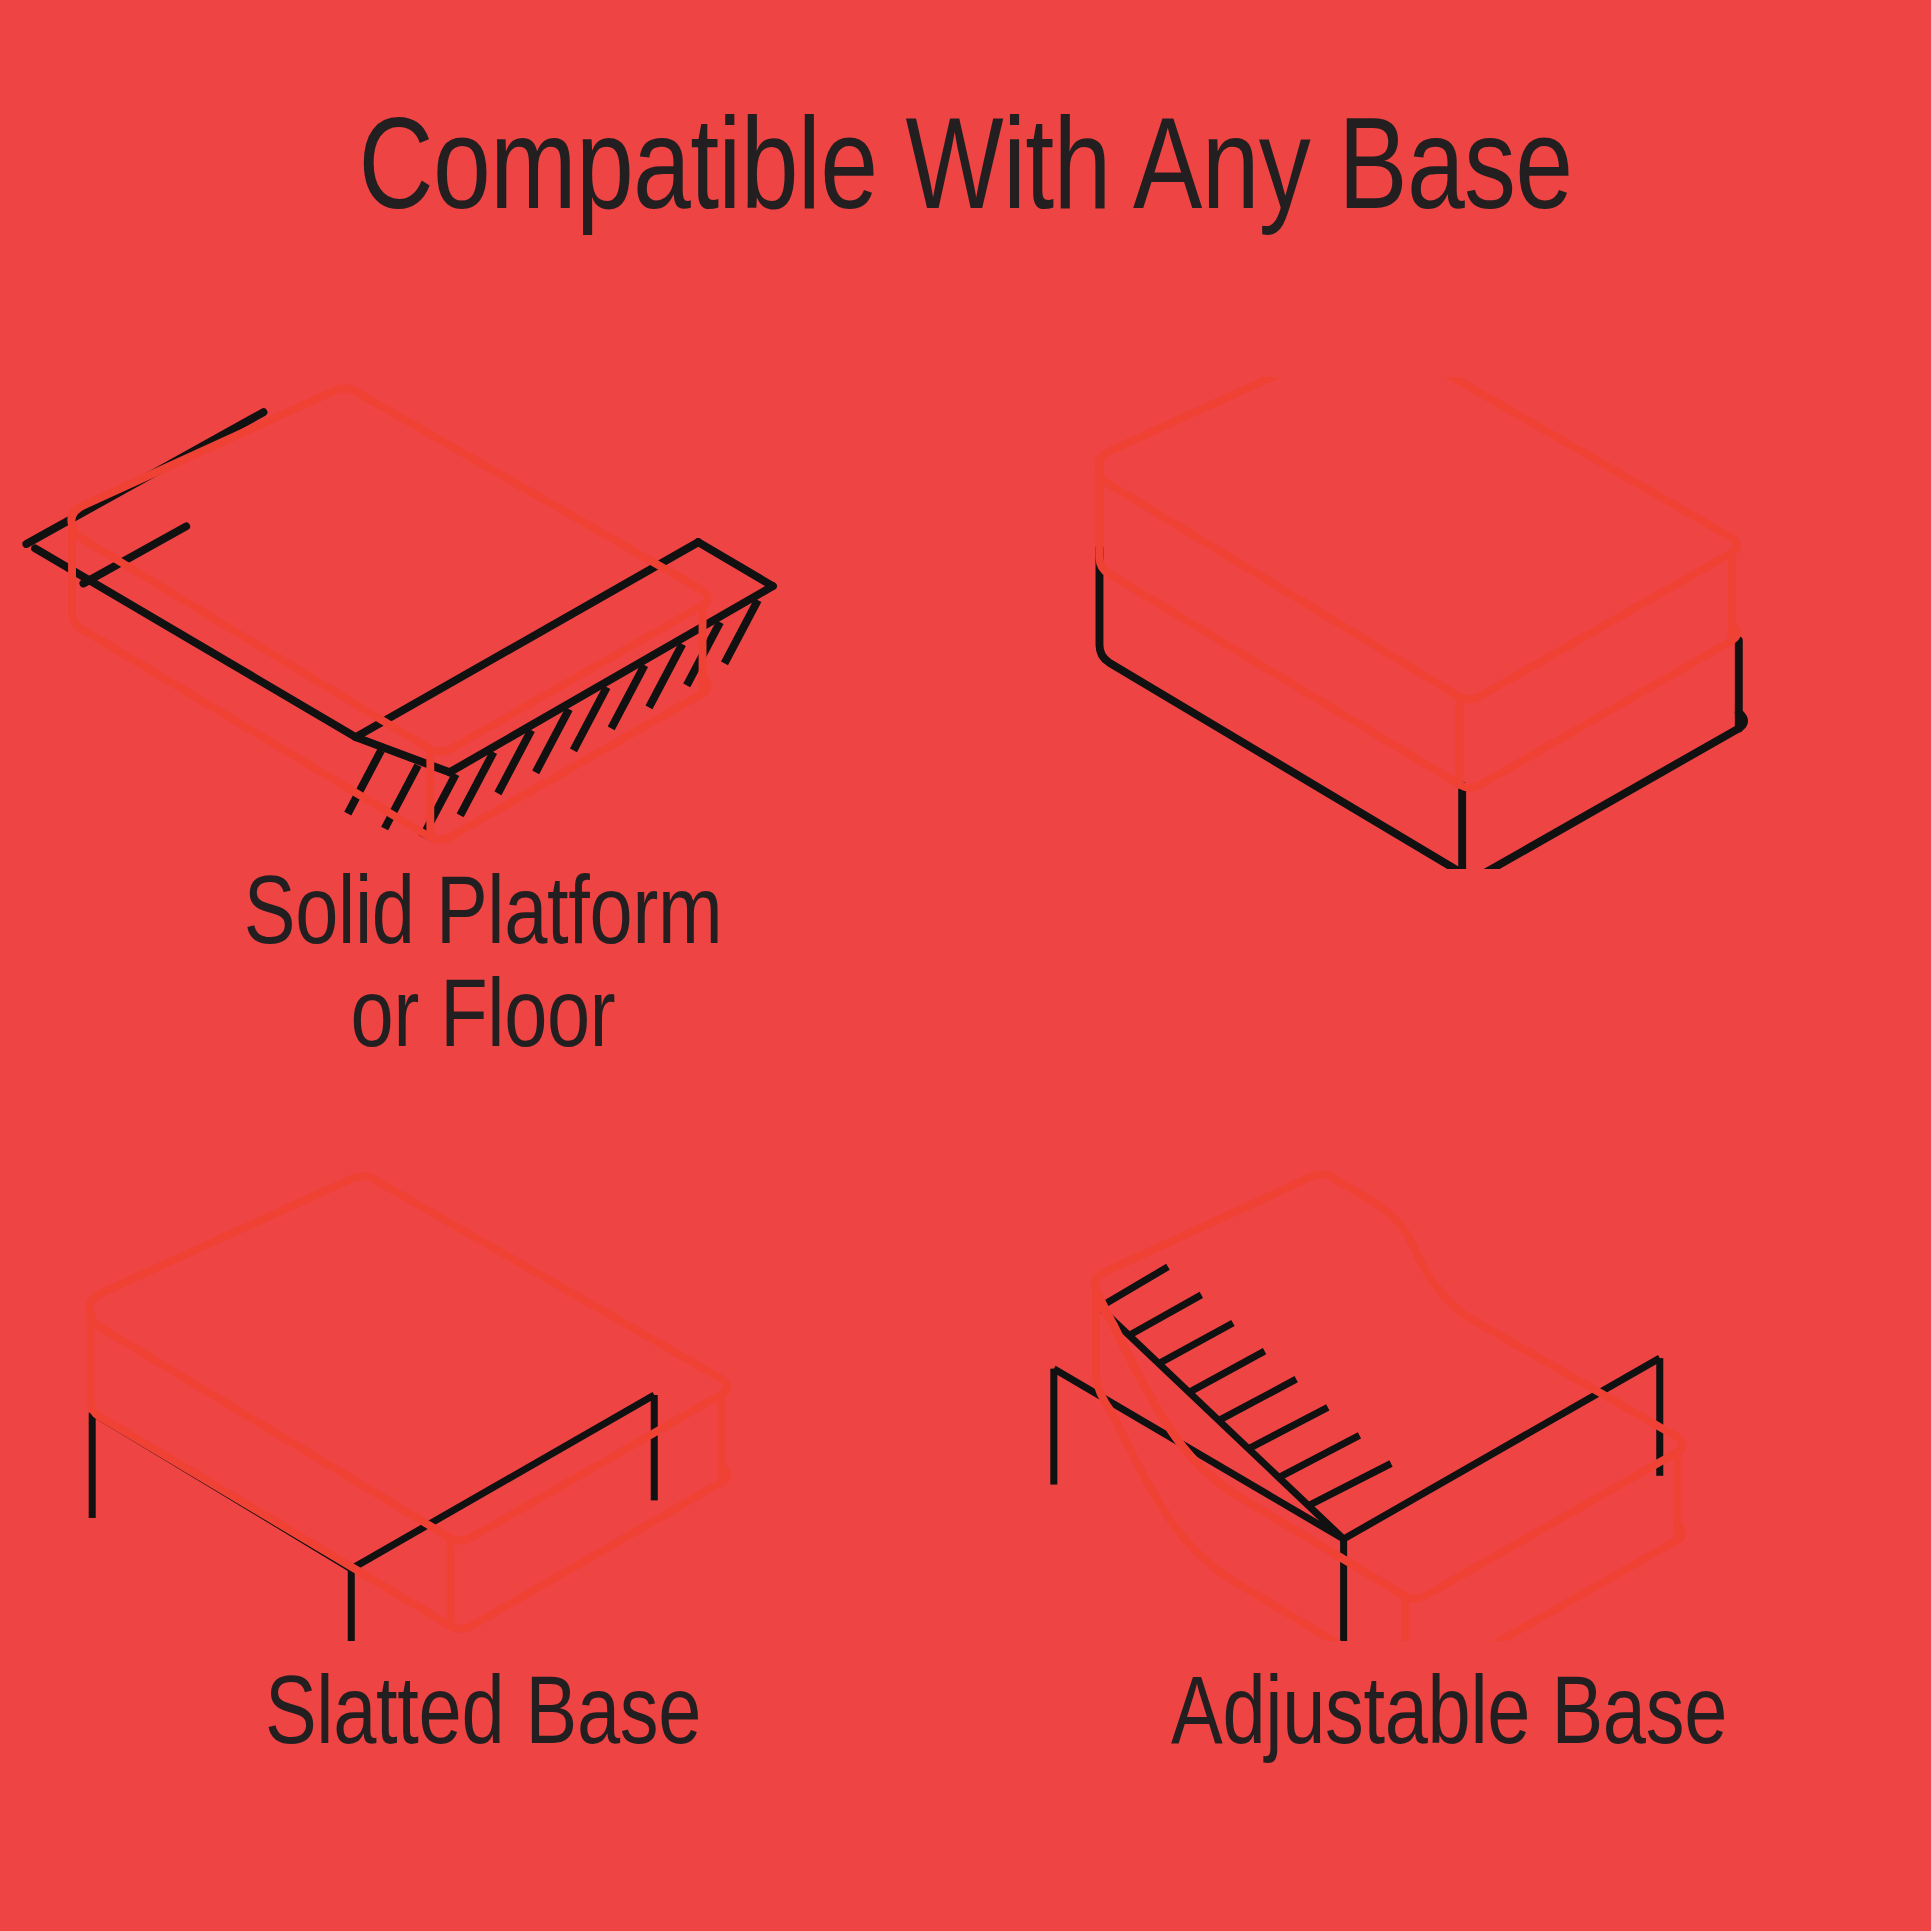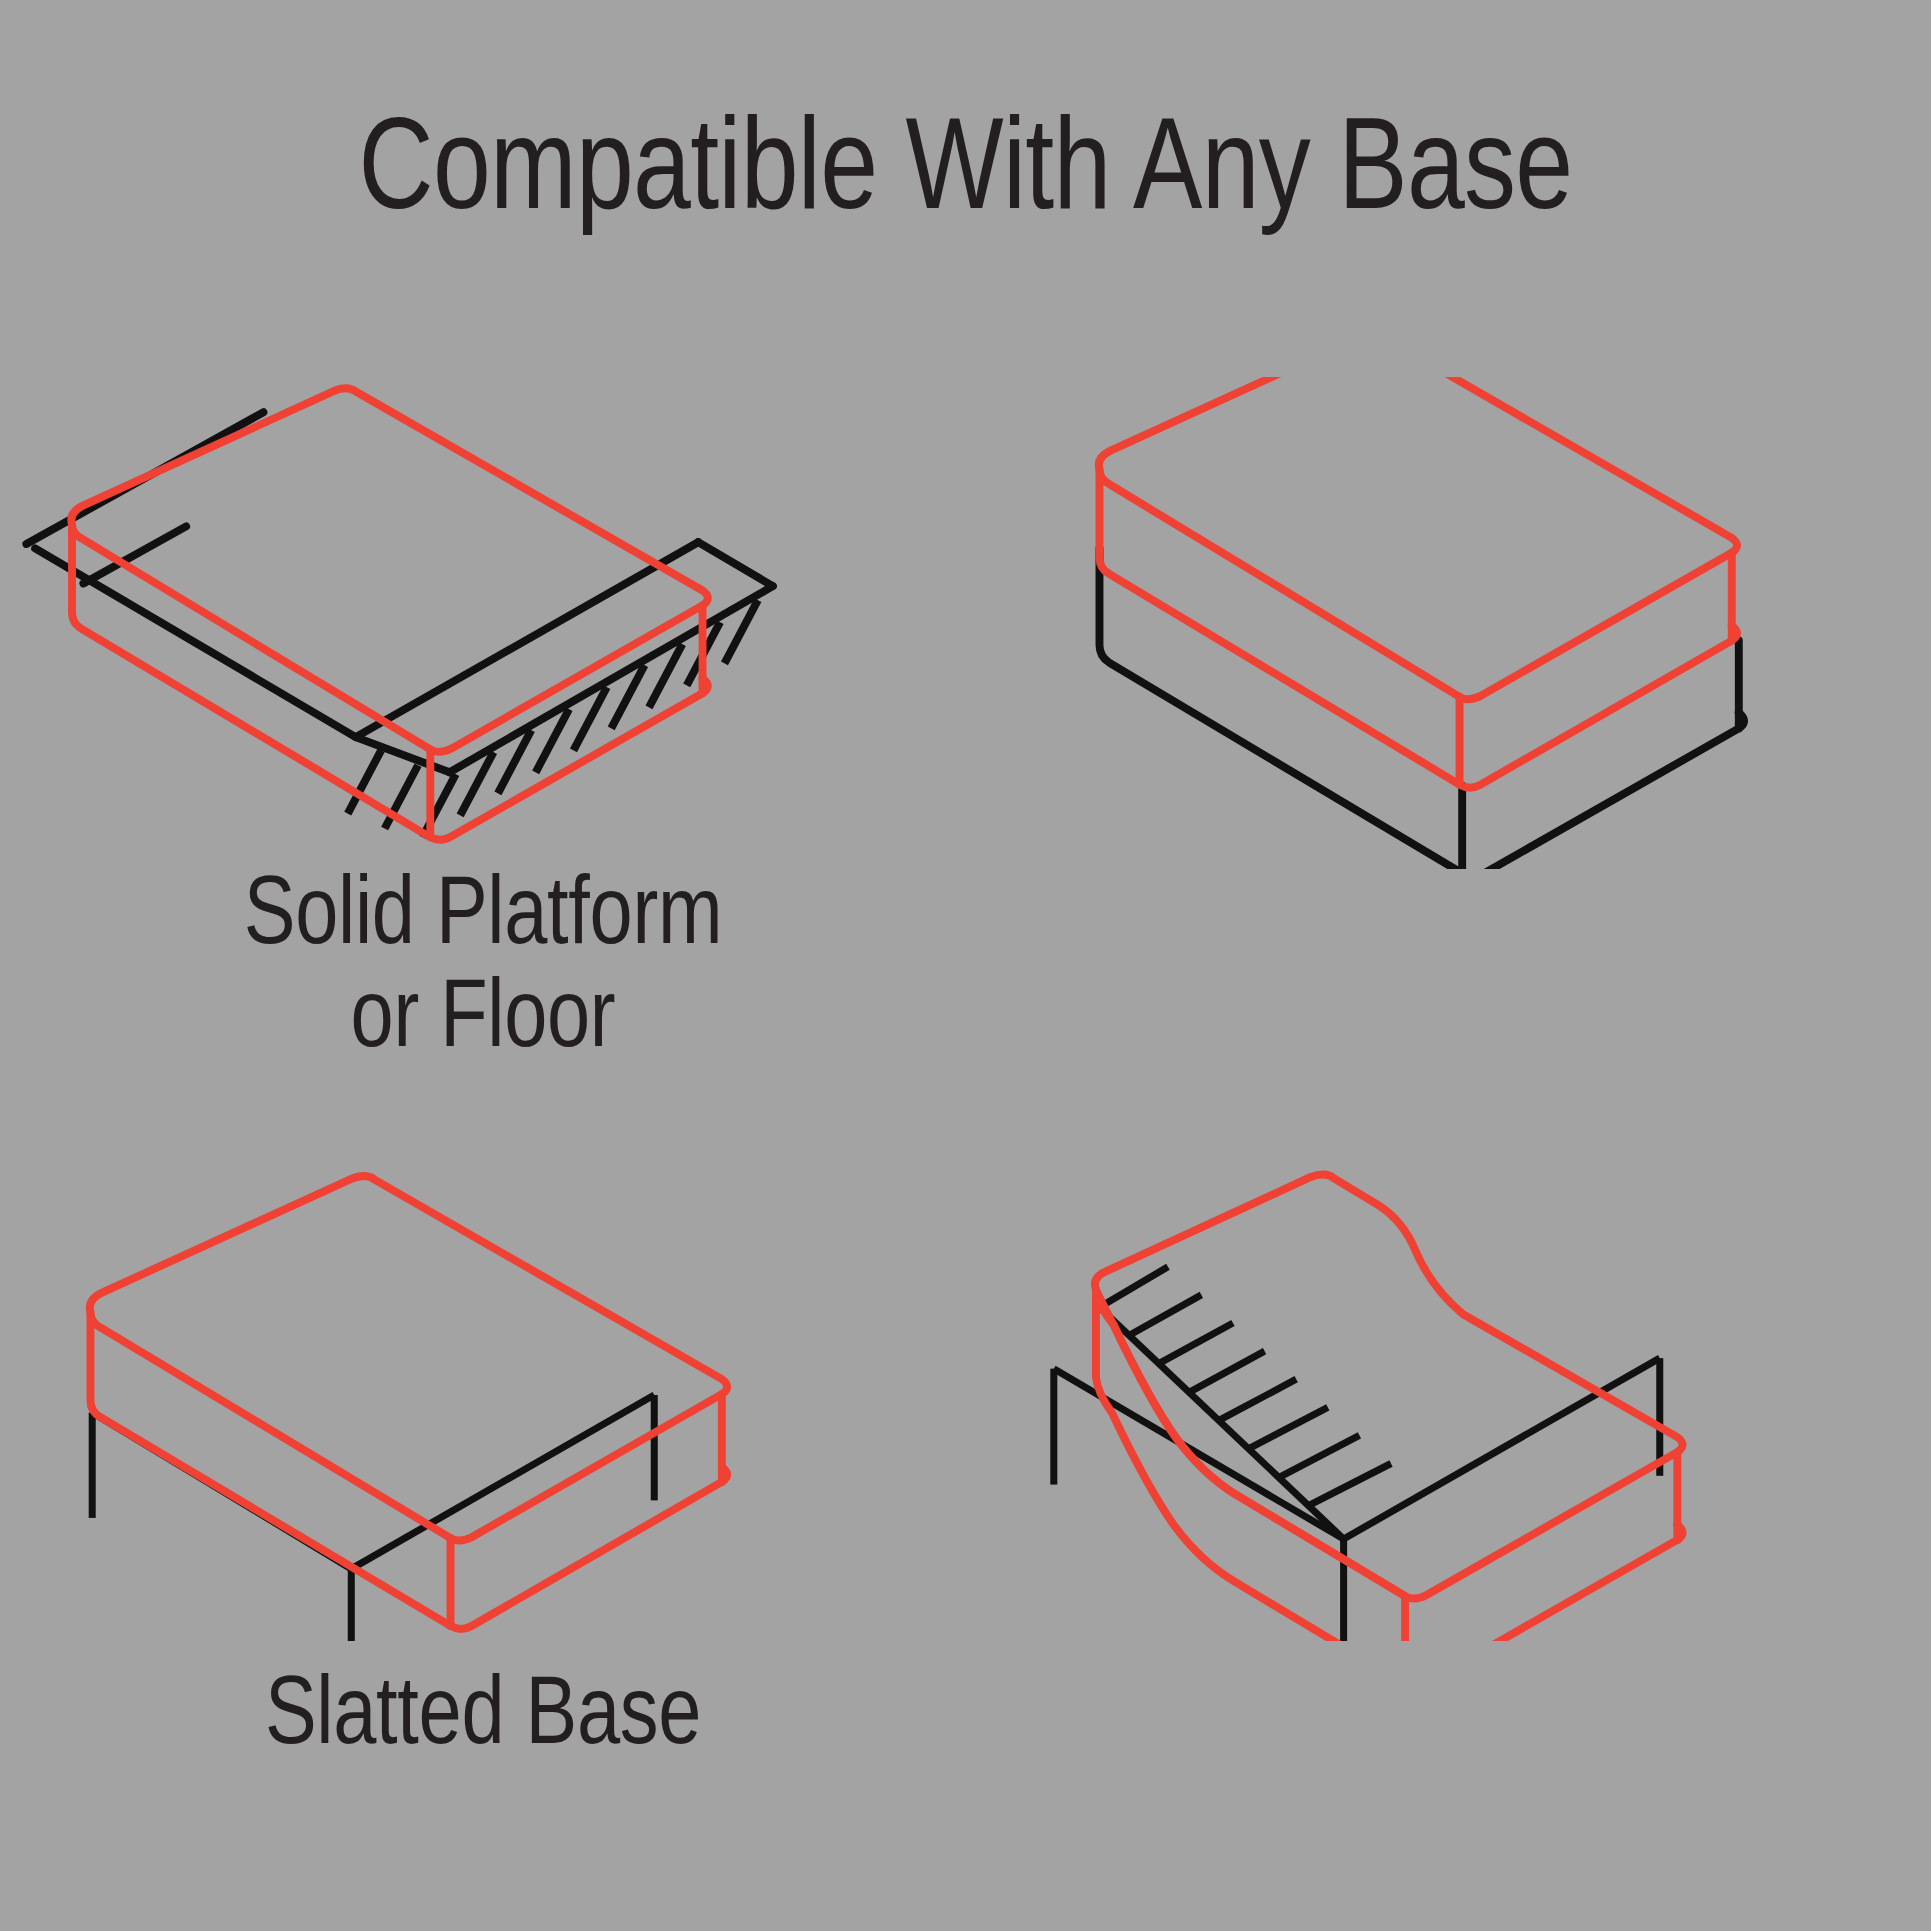--- a/index.html
+++ b/index.html
@@ -11,21 +11,21 @@
   body {
     width: 1931px;
     height: 1931px;
     font-family: "Liberation Sans", "DejaVu Sans", sans-serif;
     overflow: hidden;
   }
   .page {
     position: relative;
     width: 1931px;
     height: 1931px;
-    background: #a3a3a3;
+    background: #ef4444;
     box-sizing: border-box;
   }
 
   
   .title {
     position: absolute;
     left: 0;
     top: 98px;
     width: 1931px;
     text-align: center;
@@ -226,17 +226,20 @@
                Q 270 370 240 330
                Q 210 288 168 200
                Q 155 175 148 160 Z"></path>
 
           <path class="mat" d="M 148 160 Q 150 178 168 200 Q 210 288 240 330 Q 270 370 305 392 L 500 509 L 500 609 L 305 492 Q 268 470 238 430 Q 208 388 166 300 Q 150 278 148 260 Z"></path>
 
           <path class="mat" d="M 500 609 Q 512 615 524 608 L 810 445 Q 822 437 810 428"></path>
           <path class="mat" d="M 810 345 L 810 445"></path>
         </g>
       </svg>
+      <div class="caption">
+        <span class="ln">Adjustable Base</span>
+      </div>
     </div>
 
   </div>
 </div>
 
 
 </body></html>

